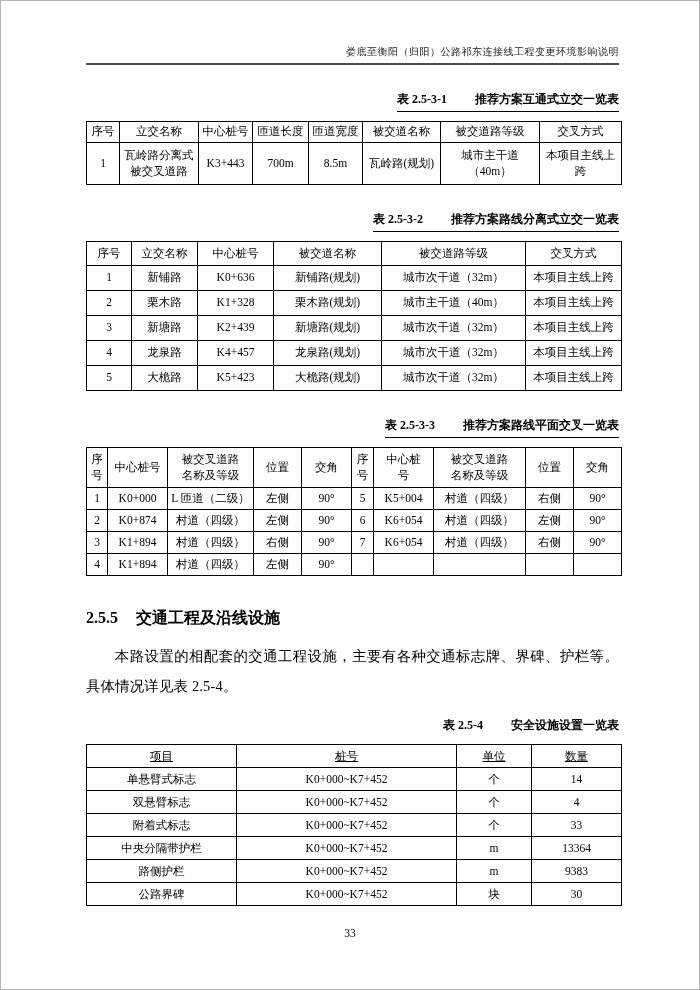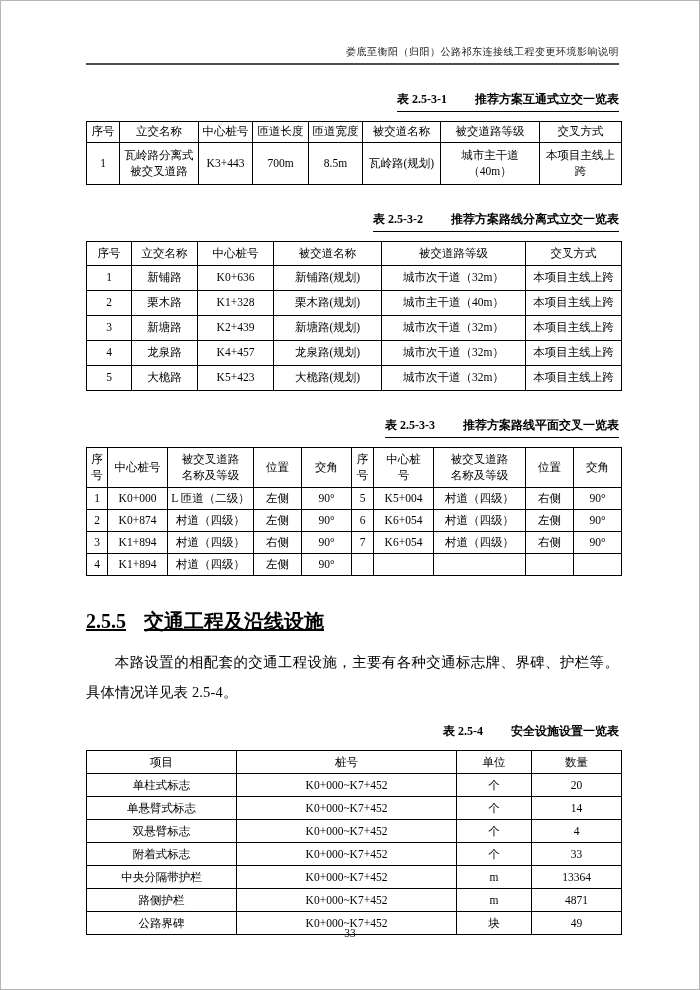--- a/index.html
+++ b/index.html
@@ -61,28 +61,27 @@
     line-height:1.35;
     overflow:hidden;
     box-sizing:border-box;
   }
   .t1 th { height:21px; }
   .t1 td { height:42px; }
   .t2 th { height:24px; }
   .t2 td { height:25px; }
   .t3 th { height:40px; }
   .t3 td { height:22px; }
-  .t4 th { height:23px; }
+  .t4 th { height:23px;text-decoration:underline; }
   .t4 td { height:23px; }
   .section-heading {
     margin-top:32px;
     font-weight:bold;
-    font-size:20px;
+    font-size:16px;
     font-family:"Liberation Sans","DejaVu Sans",sans-serif;
-    text-decoration:underline;
   }
   .section-heading .sec-no {
     margin-right:18px;
     font-family:"Liberation Serif","DejaVu Serif",serif;
   }
   .body-paragraph {
     margin-top:12px;
     font-size:14.4px;
     line-height:30px;
     text-align:justify;
@@ -329,26 +328,20 @@
       <thead>
           <tr>
             <th>项目</th>
             <th>桩号</th>
             <th>单位</th>
             <th>数量</th>
           </tr>
         </thead>
         <tbody>
           <tr>
-            <td>单柱式标志</td>
-            <td>K0+000~K7+452</td>
-            <td>个</td>
-            <td>20</td>
-          </tr>
-          <tr>
             <td>单悬臂式标志</td>
             <td>K0+000~K7+452</td>
             <td>个</td>
             <td>14</td>
           </tr>
           <tr>
             <td>双悬臂标志</td>
             <td>K0+000~K7+452</td>
             <td>个</td>
             <td>4</td>
@@ -362,27 +355,27 @@
           <tr>
             <td>中央分隔带护栏</td>
             <td>K0+000~K7+452</td>
             <td>m</td>
             <td>13364</td>
           </tr>
           <tr>
             <td>路侧护栏</td>
             <td>K0+000~K7+452</td>
             <td>m</td>
-            <td>4871</td>
+            <td>9383</td>
           </tr>
           <tr>
             <td>公路界碑</td>
             <td>K0+000~K7+452</td>
             <td>块</td>
-            <td>49</td>
+            <td>30</td>
           </tr>
         </tbody>
     </table>
 
   </div>
 
   <div class="page-number">33</div>
 </div>
 
 </body></html>

